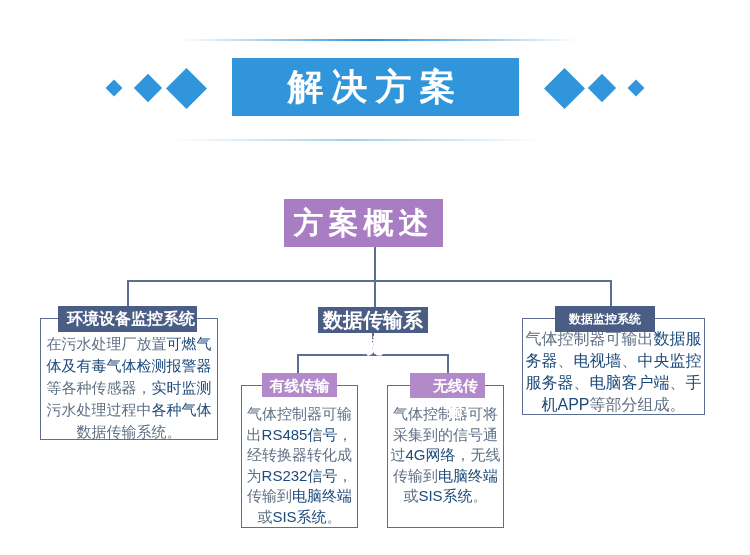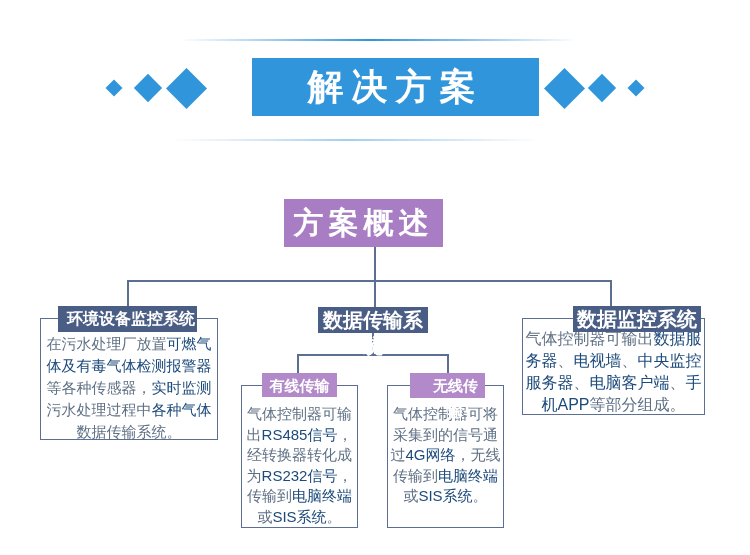--- a/index.html
+++ b/index.html
@@ -8,21 +8,21 @@
     font-family:"Liberation Sans","DejaVu Sans",sans-serif;
   }
   
   .accent-line{
     position:absolute;height:2px;border-radius:1px;
     background:linear-gradient(to right,rgba(77,160,226,0),rgba(125,184,232,.55) 18%,var(--blue) 48%,rgba(100,170,228,.75) 72%,rgba(77,160,226,0));
   }
   
   .banner{
     position:absolute;background:var(--blue);color:#fff;
-    font-weight:bold;text-align:center;letter-spacing:8px;margin-left:20px;
+    font-weight:bold;text-align:center;letter-spacing:8px;
   }
   .diamond{position:absolute;background:var(--blue);transform:rotate(45deg);}
   
   .overview{
     position:absolute;background:var(--purple);color:#fff;
     font-weight:bold;text-align:center;letter-spacing:5px;
   }
   
   .cline{position:absolute;background:var(--line);}
   
@@ -90,18 +90,18 @@
   </div>
   <div class="nodebody" style="left:243px;top:404px;width:113px;font-size:15px;line-height:20.5px;"><span>气体控制器可输出</span><span class="em">RS485信号</span><span>，经转换器转化成为</span><span class="em">RS232信号</span><span>，传输到</span><span class="em">电脑终端</span><span>或</span><span class="em">SIS系统</span><span>。</span></div>
 
   <div class="nodebox" style="left:387px;top:385px;width:117px;height:143px;"></div>
   <div class="subheader" style="left:410px;top:373px;width:75px;height:25px;line-height:25px;font-size:15px;padding-left:16px;">
     <span>无线传输</span>
   </div>
   <div class="nodebody" style="left:389px;top:404px;width:113px;font-size:15px;line-height:20.5px;"><span>气体控制器可将采集到的信号通过</span><span class="em">4G网络</span><span>，无线传输到</span><span class="em">电脑终端</span><span>或</span><span class="em">SIS系统</span><span>。</span></div>
 
   <div class="nodebox" style="left:522px;top:318px;width:183px;height:97px;"></div>
-  <div class="nodeheader" style="left:573px;top:306px;width:128px;height:26px;line-height:26px;font-size:20px;">
+  <div class="nodeheader" style="left:555px;top:306px;width:100px;height:26px;line-height:26px;font-size:12px;">
     <span>数据监控系统</span>
   </div>
   <div class="nodebody" style="left:524px;top:328px;width:179px;font-size:16px;line-height:22px;"><span>气体控制器可输出</span><span class="em">数据服务器</span><span>、</span><span class="em">电视墙</span><span>、</span><span class="em">中央监控服务器</span><span>、</span><span class="em">电脑客户端</span><span>、</span><span class="em">手机APP</span><span>等部分组成。</span></div>
 
 </div>
 
 </body></html>

